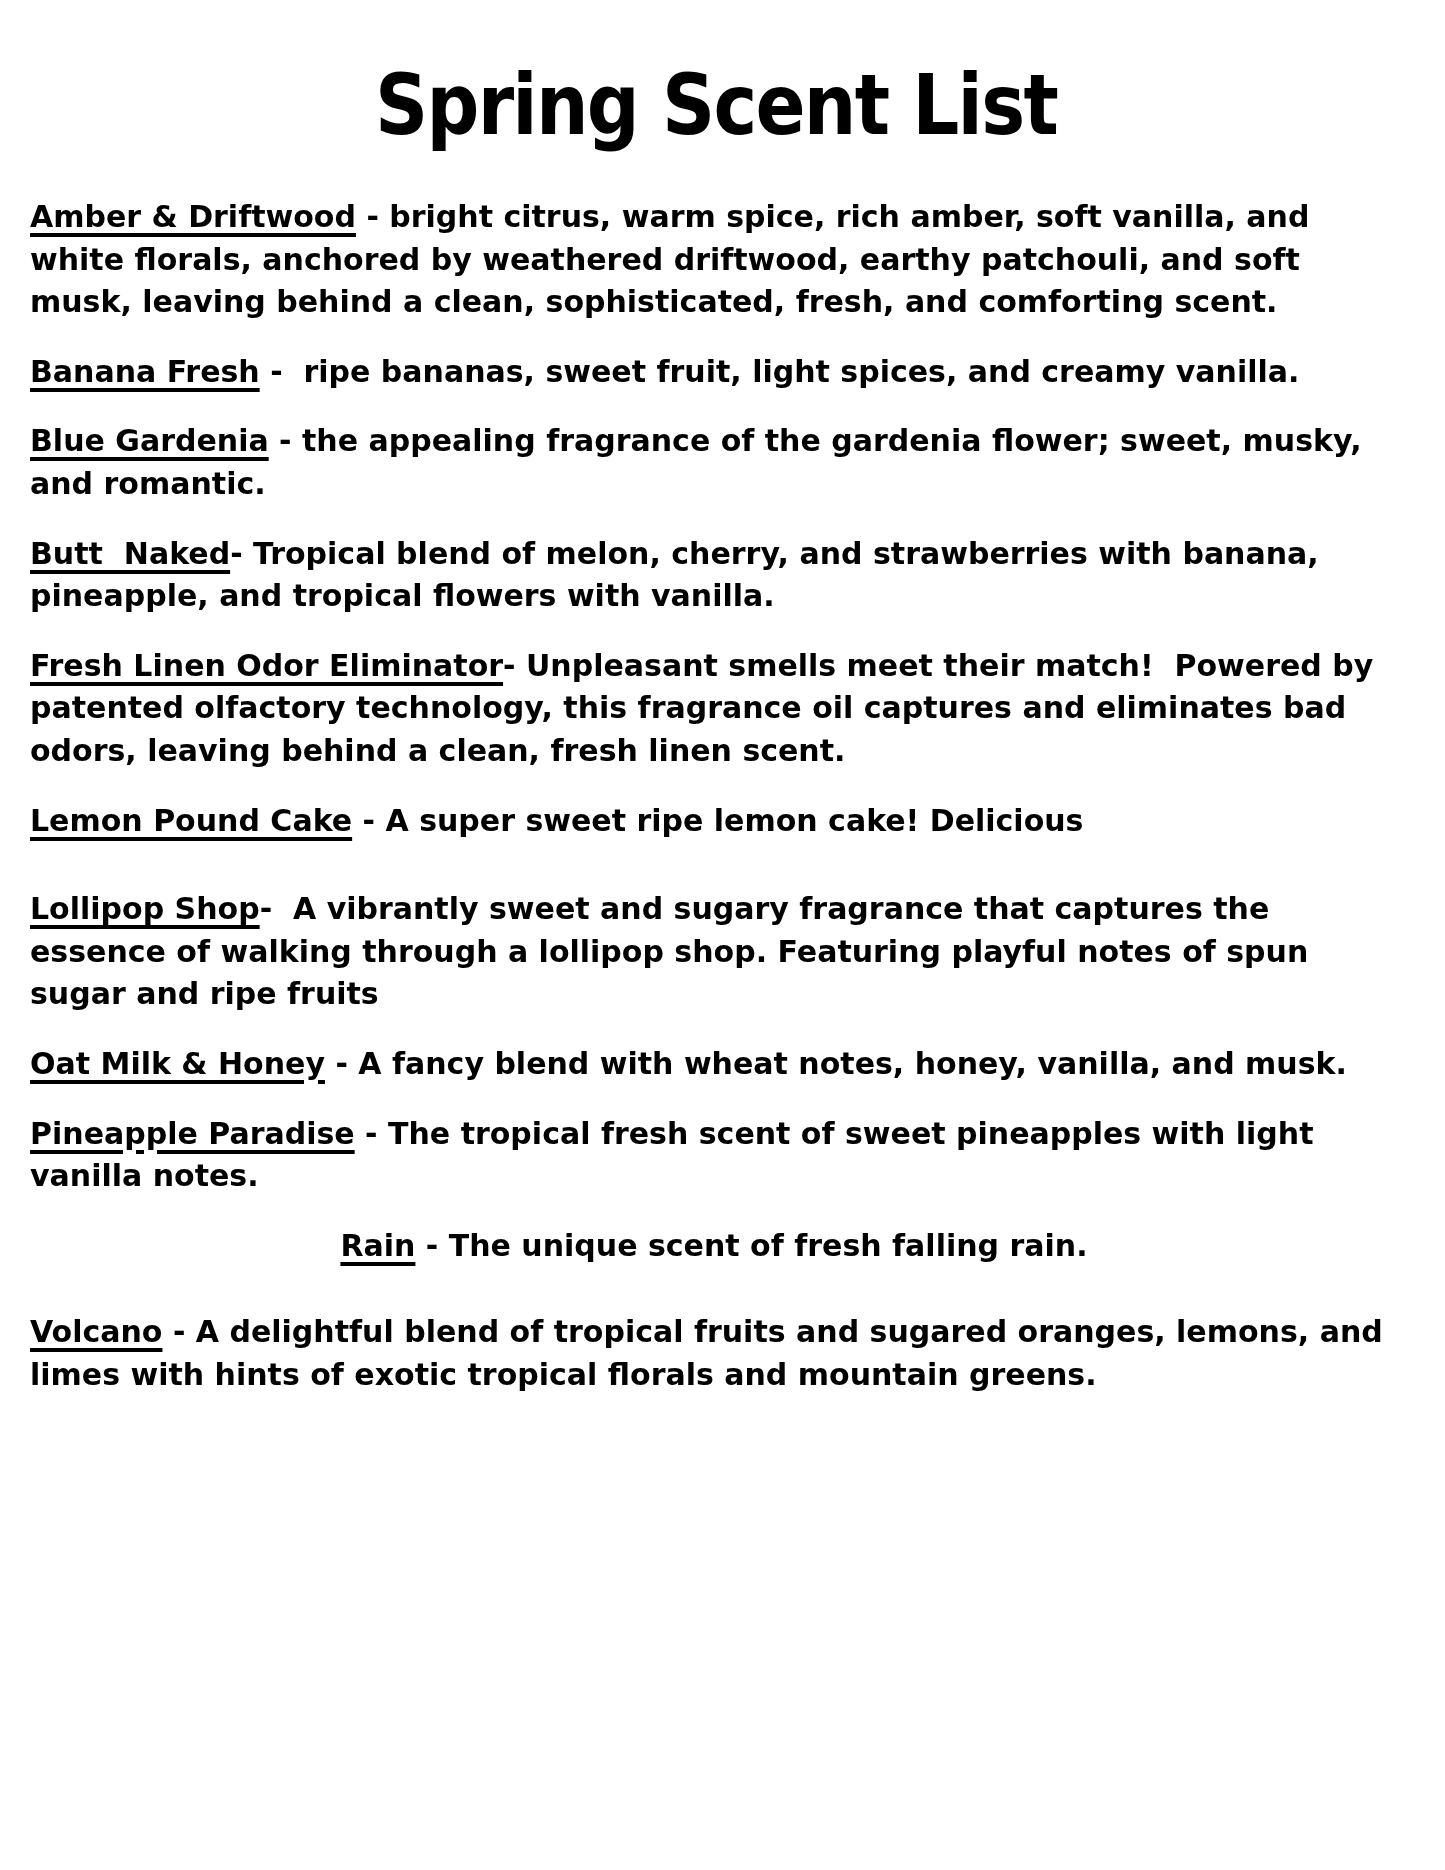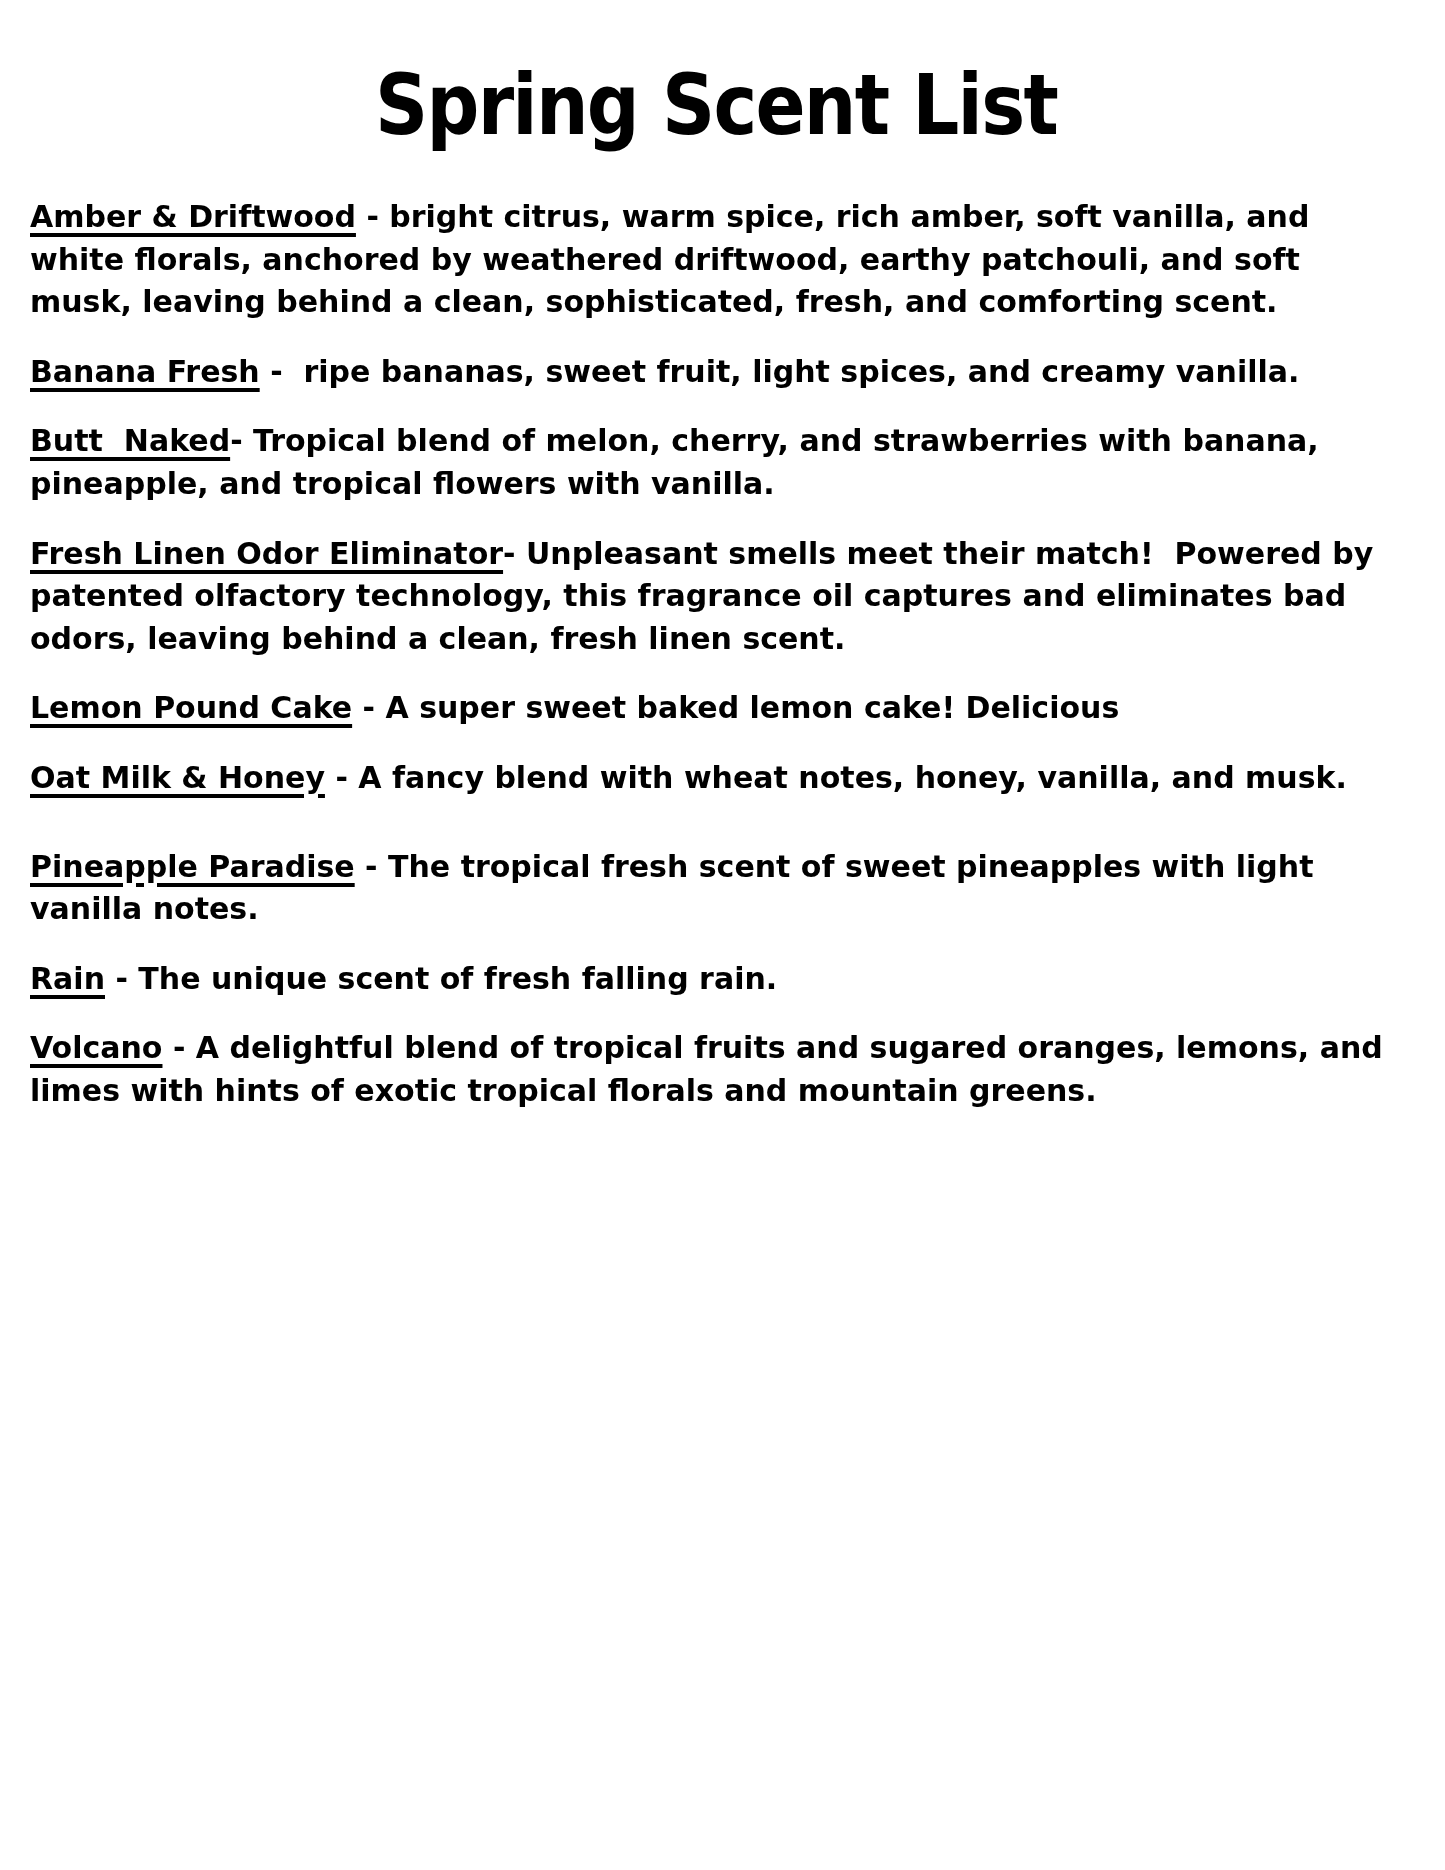--- a/index.html
+++ b/index.html
@@ -51,27 +51,29 @@
 <body>
 
 <div class="page">
   <h1 class="title">Spring Scent List</h1>
 
   <div class="scent-list">
   <p class="scent"><span class="scent-name">Amber &amp; Driftwood</span><span> - </span><span>bright citrus, warm spice, rich amber, soft vanilla, and white florals, anchored by weathered driftwood, earthy patchouli, and soft musk, leaving behind a clean, sophisticated, fresh, and comforting scent.</span></p>
 
   <p class="scent"><span class="scent-name">Banana Fresh</span><span> -  </span><span>ripe bananas, sweet fruit, light spices, and creamy vanilla.</span></p>
 
+  <p class="scent"><span class="scent-name">Blue Gardenia</span><span> - </span><span>the appealing fragrance of the gardenia flower; sweet, musky, and romantic.</span></p>
 
   <p class="scent"><span class="scent-name">Butt  Naked</span><span>- </span><span>Tropical blend of melon, cherry, and strawberries with banana, pineapple, and tropical flowers with vanilla.</span></p>
 
   <p class="scent"><span class="scent-name">Fresh Linen Odor Eliminator</span><span>- </span><span>Unpleasant smells meet their match!  Powered by patented olfactory technology, this fragrance oil captures and eliminates bad odors, leaving behind a clean, fresh linen scent.</span></p>
 
-  <p class="scent"><span class="scent-name">Lemon Pound Cake</span><span> - </span><span>A super sweet baked lemon cake! Delicious</span></p>
+  <p class="scent"><span class="scent-name">Lemon Pound Cake</span><span> - </span><span>A super sweet ripe lemon cake! Delicious</span></p>
 
+  <p class="scent"><span class="scent-name">Lollipop Shop</span><span>-  </span><span>A vibrantly sweet and sugary fragrance that captures the essence of walking through a lollipop shop. Featuring playful notes of spun sugar and ripe fruits</span></p>
 
 
   <p class="scent"><span class="scent-name">Oat Milk &amp; Honey</span><span> - </span><span>A fancy blend with wheat notes, honey, vanilla, and musk.</span></p>
 
   <p class="scent"><span class="scent-name">Pineapple Paradise</span><span> - </span><span>The tropical fresh scent of sweet pineapples with light vanilla notes.</span></p>
 
   <p class="scent"><span class="scent-name">Rain</span><span> - </span><span>The unique scent of fresh falling rain.</span></p>
 
   <p class="scent"><span class="scent-name">Volcano</span><span> - </span><span>A delightful blend of tropical fruits and sugared oranges, lemons, and limes with hints of exotic tropical florals and mountain greens.</span></p>
 </div>

